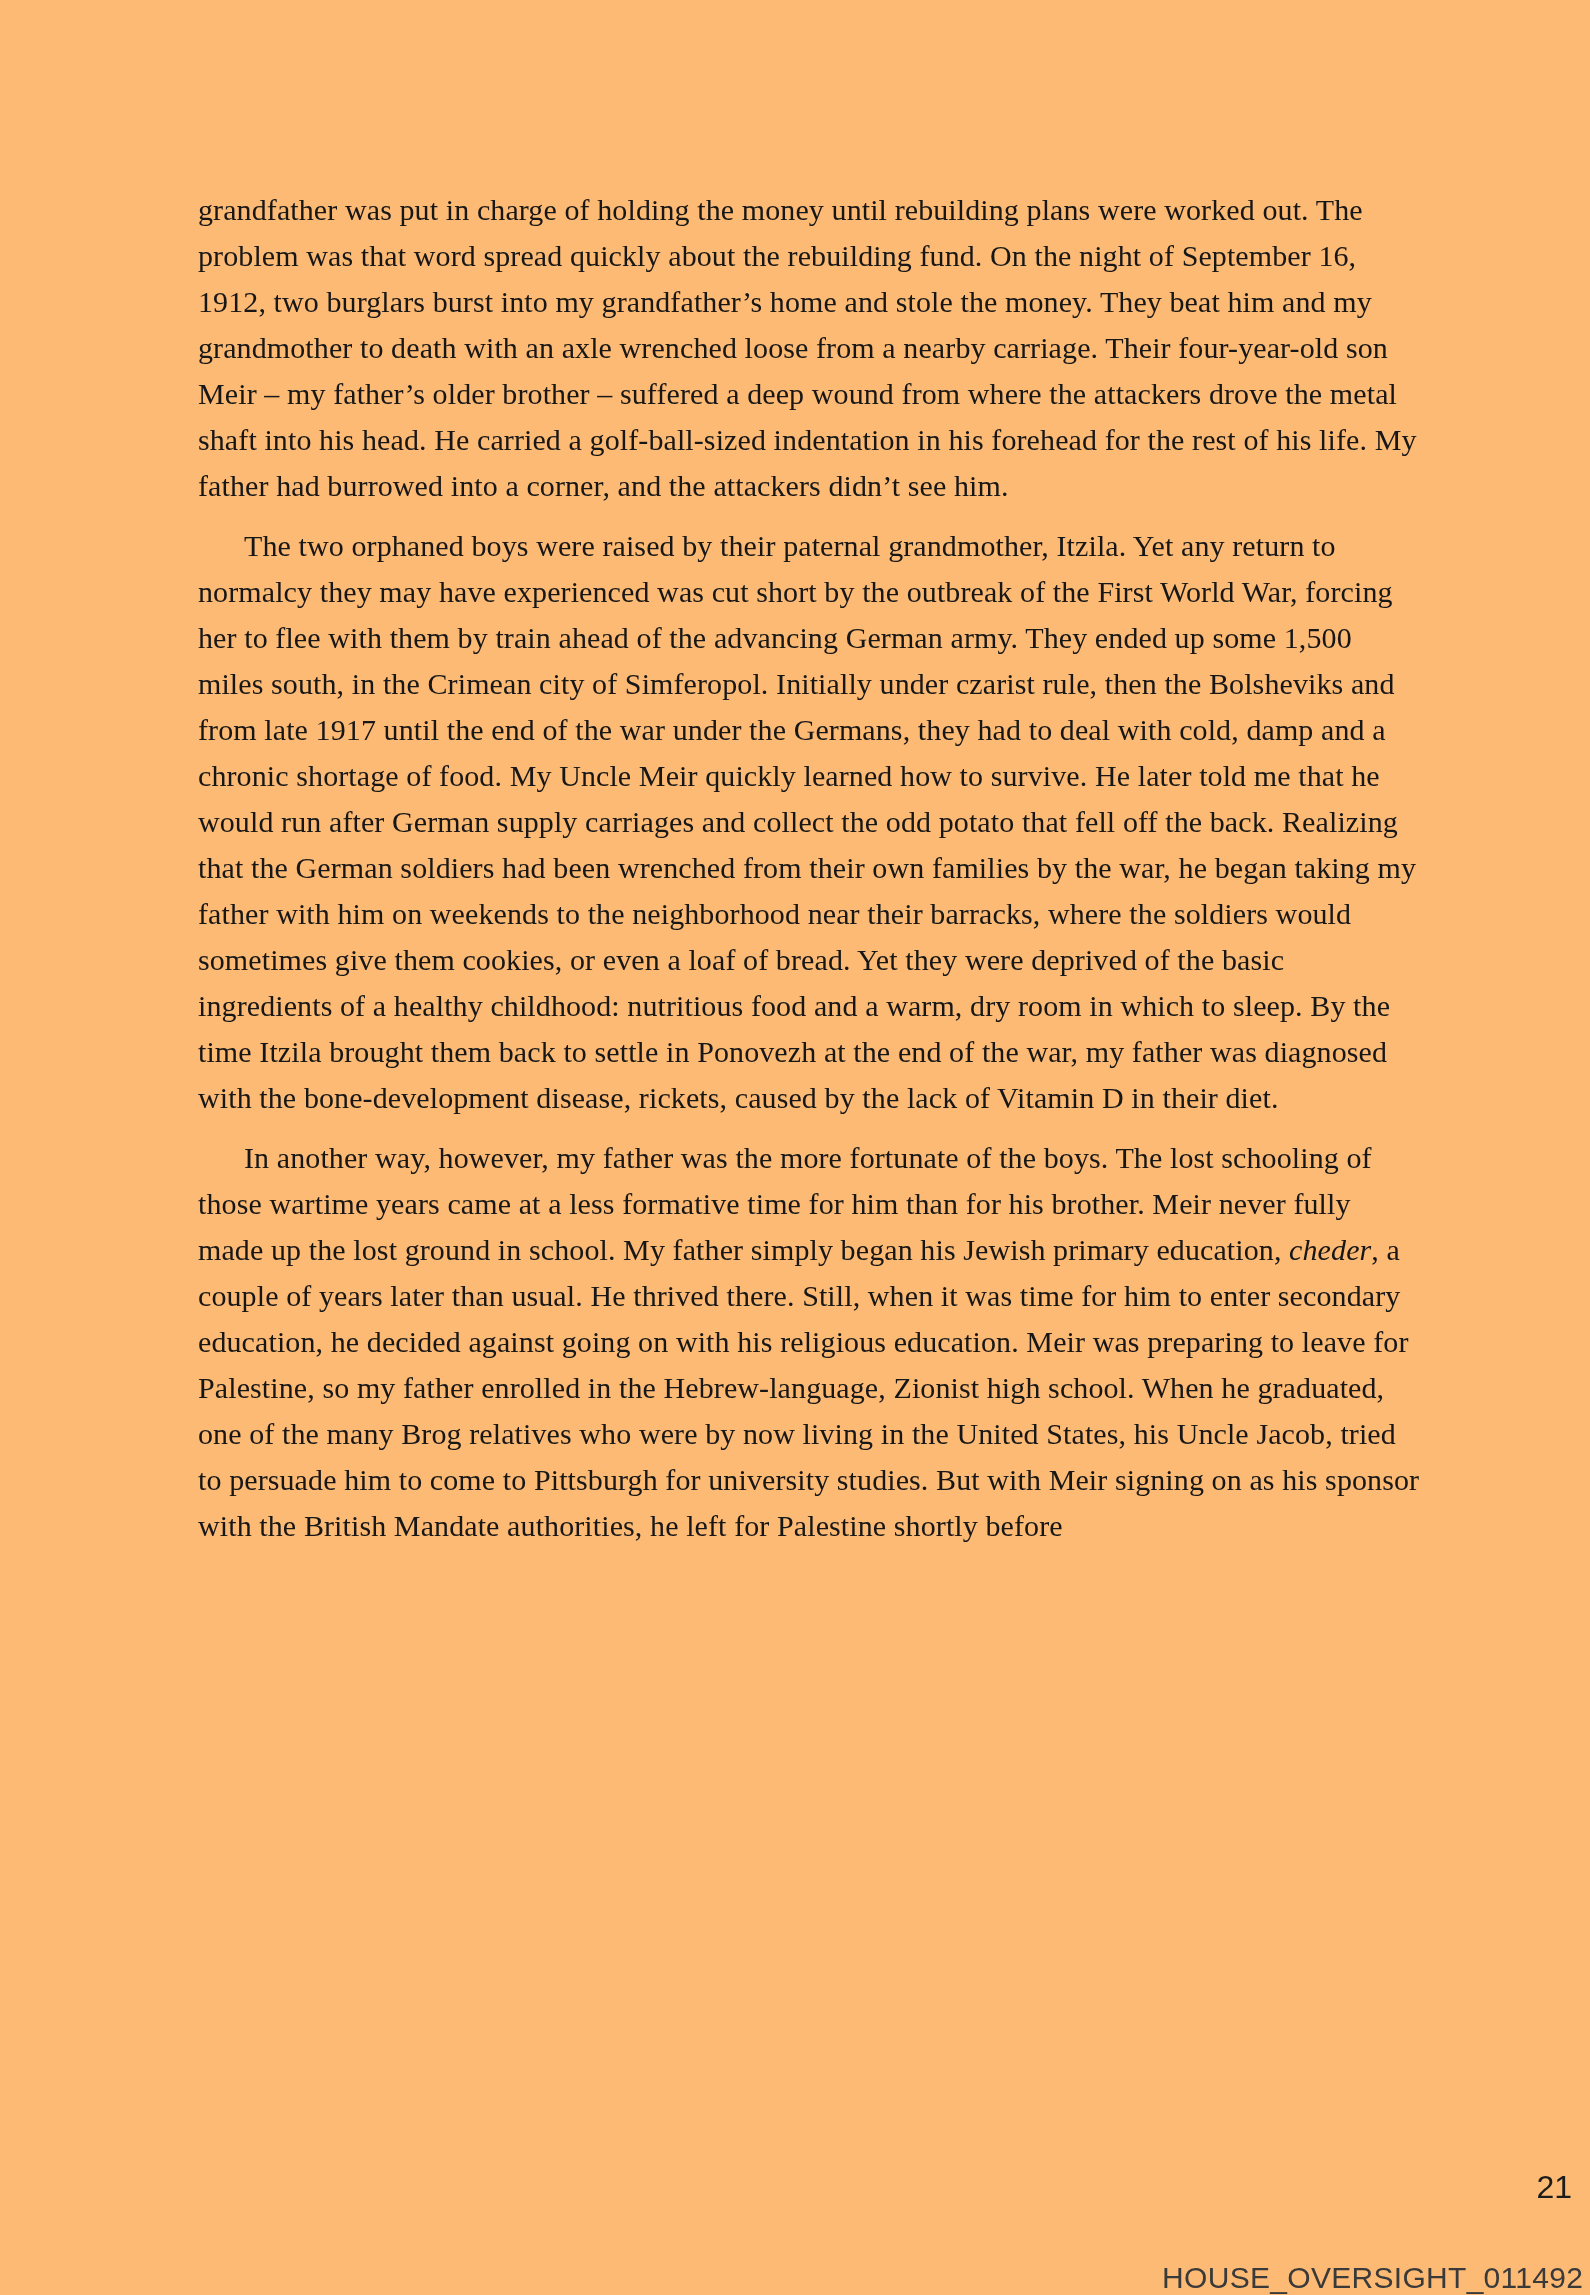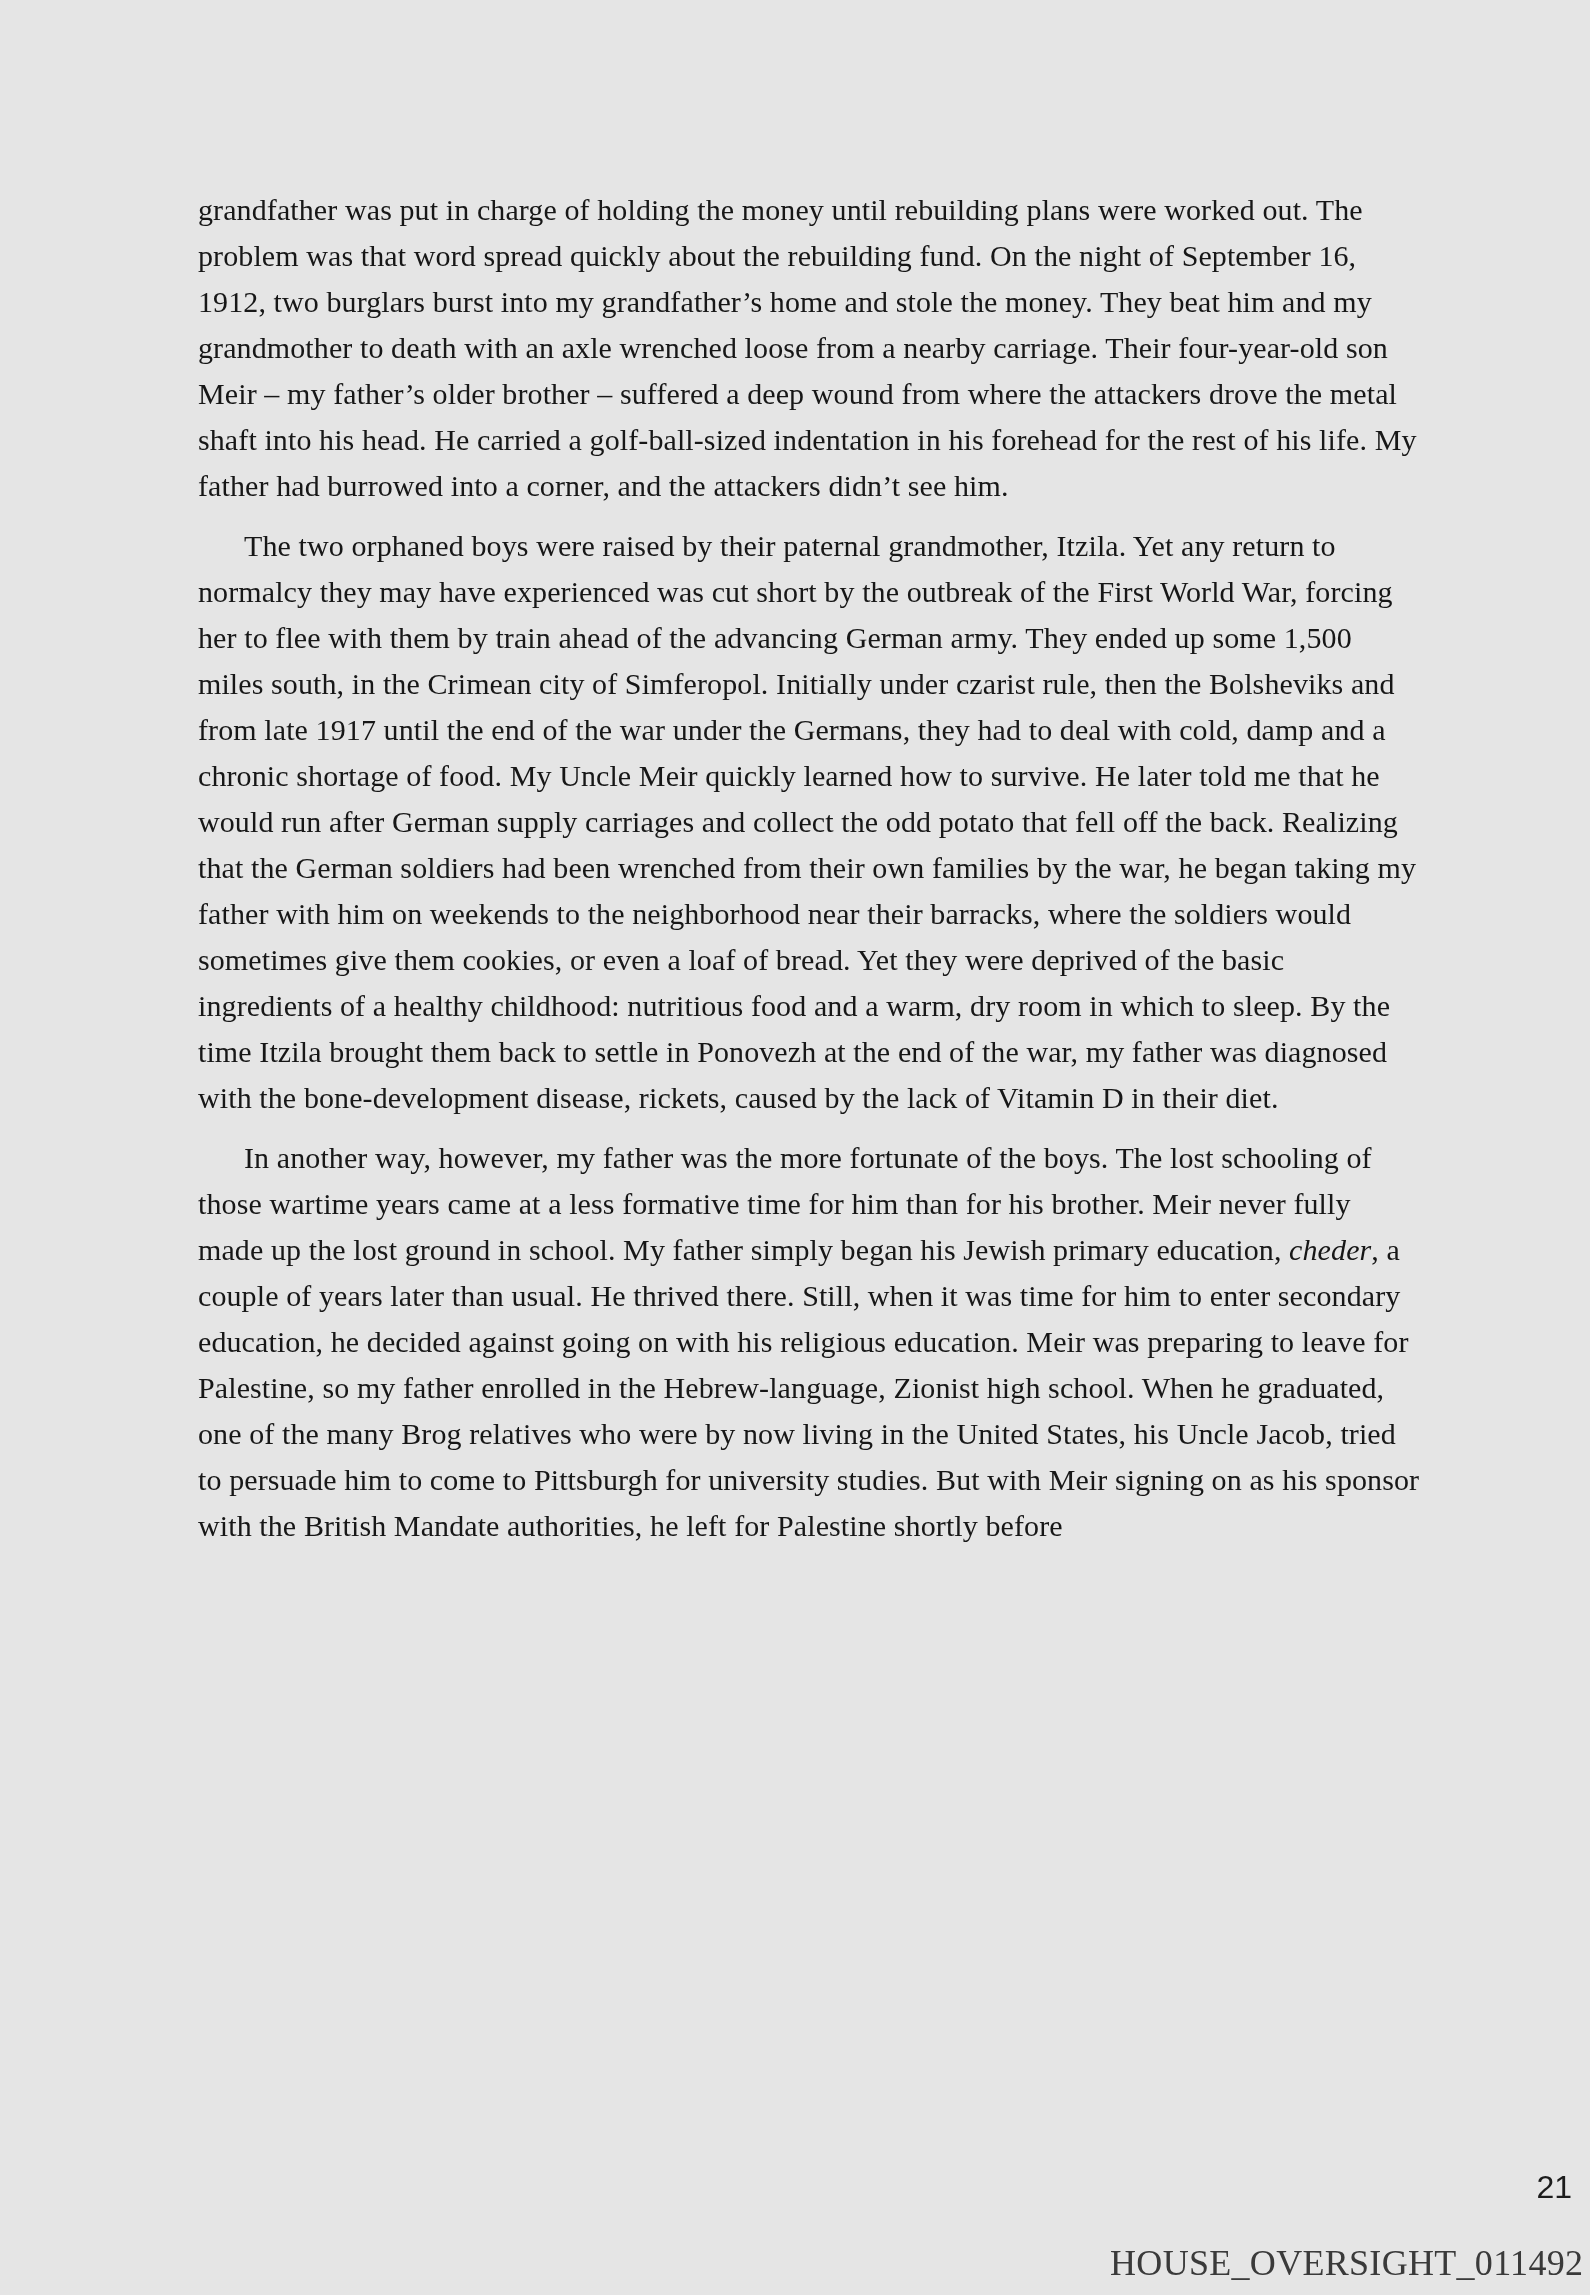--- a/index.html
+++ b/index.html
@@ -13,21 +13,21 @@
     height: 2295px;
     position: relative;
     font-family: "Liberation Serif", "DejaVu Serif", serif;
     color: #171717;
     overflow: hidden;
   }
 
   .page {
     position: absolute;
     inset: 0;
-    background: #e5e5e5;
+    background: #fdba74;
   }
 
   .text-block {
     position: absolute;
     left: 198px;
     top: 187px;
     width: 1223px;
   }
 
   .para {
@@ -51,23 +51,23 @@
     right: 19px;
     bottom: 89px;
     font-family: Liberation Sans, sans-serif;
     font-size: 32px;
     color: #1c1c1c;
   }
 
   .bates-stamp {
     position: absolute;
     right: 7.7px;
-    bottom: 11px;
-    font-family: Liberation Serif, serif;
-    font-size: 36px;
+    bottom: 0;
+    font-family: Liberation Sans, sans-serif;
+    font-size: 30px;
     color: #3a3a3a;
     letter-spacing: 0.3px;
   }
 </style>
 </head>
 <body>
 
 <div class="page">
 
   <div class="text-block">

